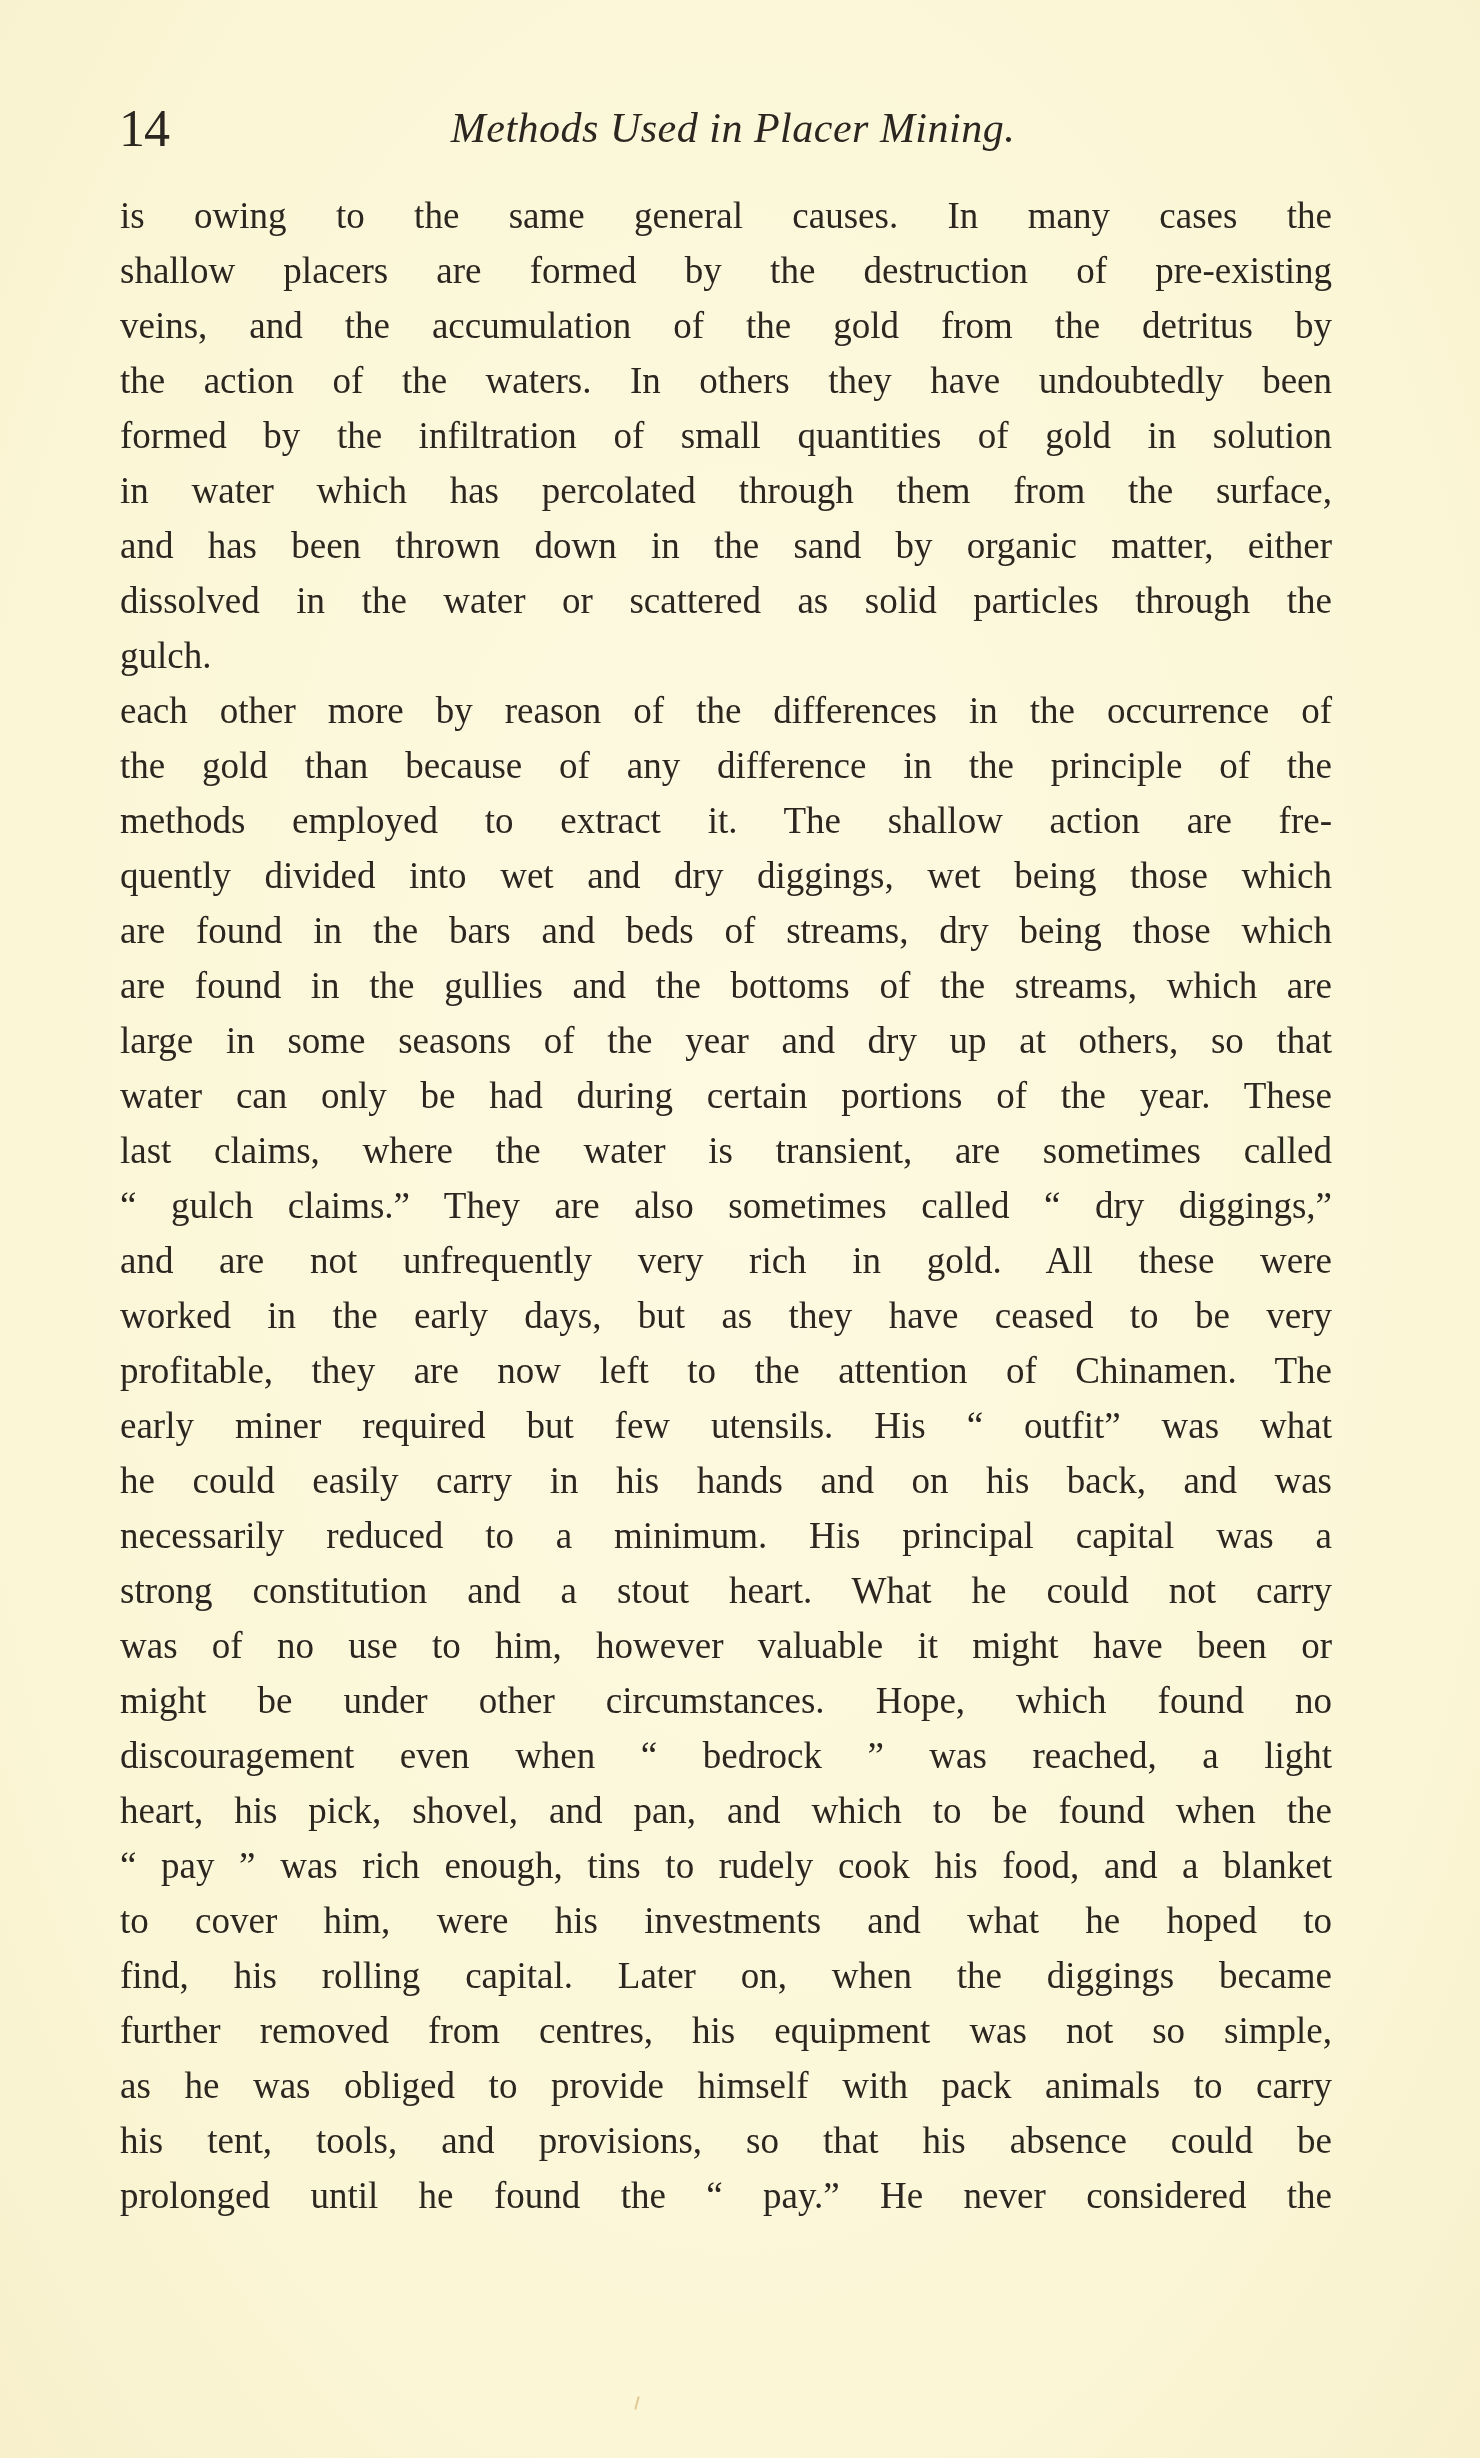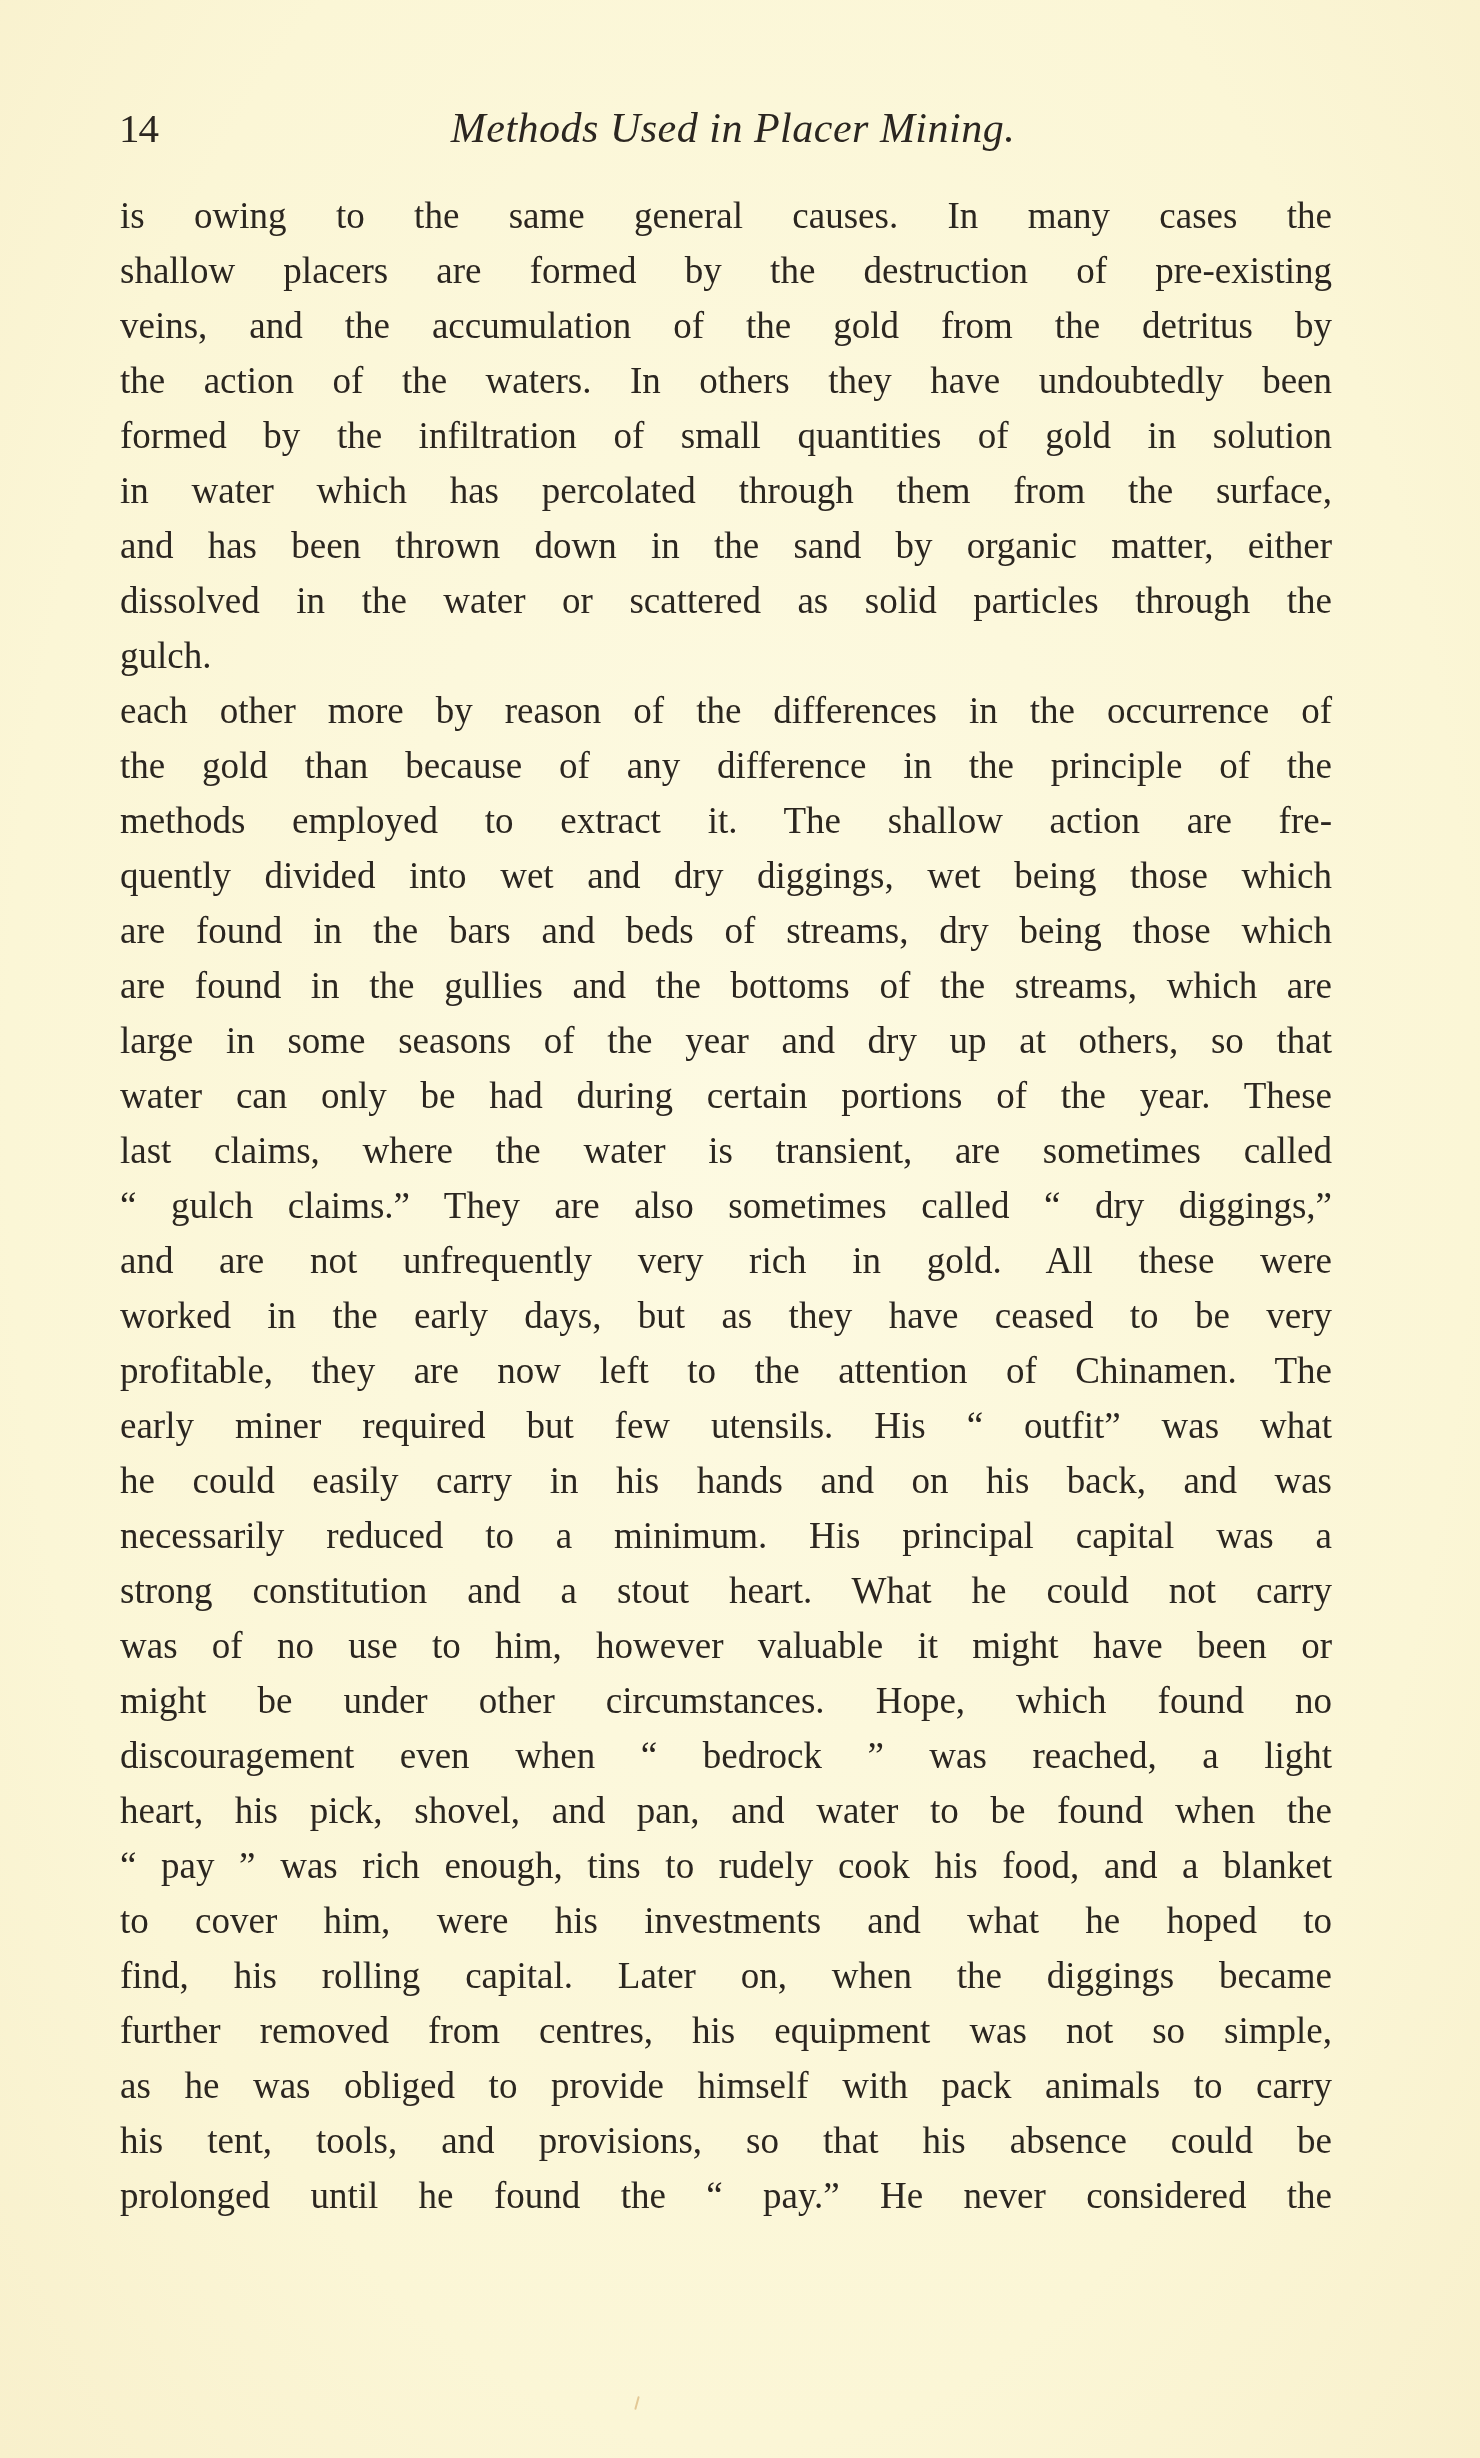--- a/index.html
+++ b/index.html
@@ -25,21 +25,21 @@
     position: absolute;
     top: 99px;
     left: 119px;
     width: 1213px;
     height: 59px;
   }
   .page-number {
     position: absolute;
     left: 0;
     top: 0;
-    font-size: 41px;
+    font-size: 52px;
     line-height: 59px;
     letter-spacing: -1px;
   }
   .running-title {
     position: absolute;
     left: 0;
     right: 5px;
     top: 0;
     text-align: center;
     font-style: italic;
@@ -118,21 +118,21 @@
       <span class="line">and are not unfrequently very rich in gold.  All these were</span>
       <span class="line">worked in the early days, but as they have ceased to be very</span>
       <span class="line">profitable, they are now left to the attention of Chinamen.  The</span>
       <span class="line">early miner required but few utensils.  His “ outfit” was what</span>
       <span class="line">he could easily carry in his hands and on his back, and was</span>
       <span class="line">necessarily reduced to a minimum.  His principal capital was a</span>
       <span class="line">strong constitution and a stout heart.  What he could not carry</span>
       <span class="line">was of no use to him, however valuable it might have been or</span>
       <span class="line">might be under other circumstances.  Hope, which found no</span>
       <span class="line">discouragement even when “ bedrock ” was reached, a light</span>
-      <span class="line">heart, his pick, shovel, and pan, and water to be found when the</span>
+      <span class="line">heart, his pick, shovel, and pan, and which to be found when the</span>
       <span class="line">“ pay ” was rich enough, tins to rudely cook his food, and a blanket</span>
       <span class="line">to cover him, were his investments and what he hoped to</span>
       <span class="line">find, his rolling capital.  Later on, when the diggings became</span>
       <span class="line">further removed from centres, his equipment was not so simple,</span>
       <span class="line">as he was obliged to provide himself with pack animals to carry</span>
       <span class="line">his tent, tools, and provisions, so that his absence could be</span>
       <span class="line">prolonged until he found the “ pay.”  He never considered the</span>
     </div>
   </div>
 

